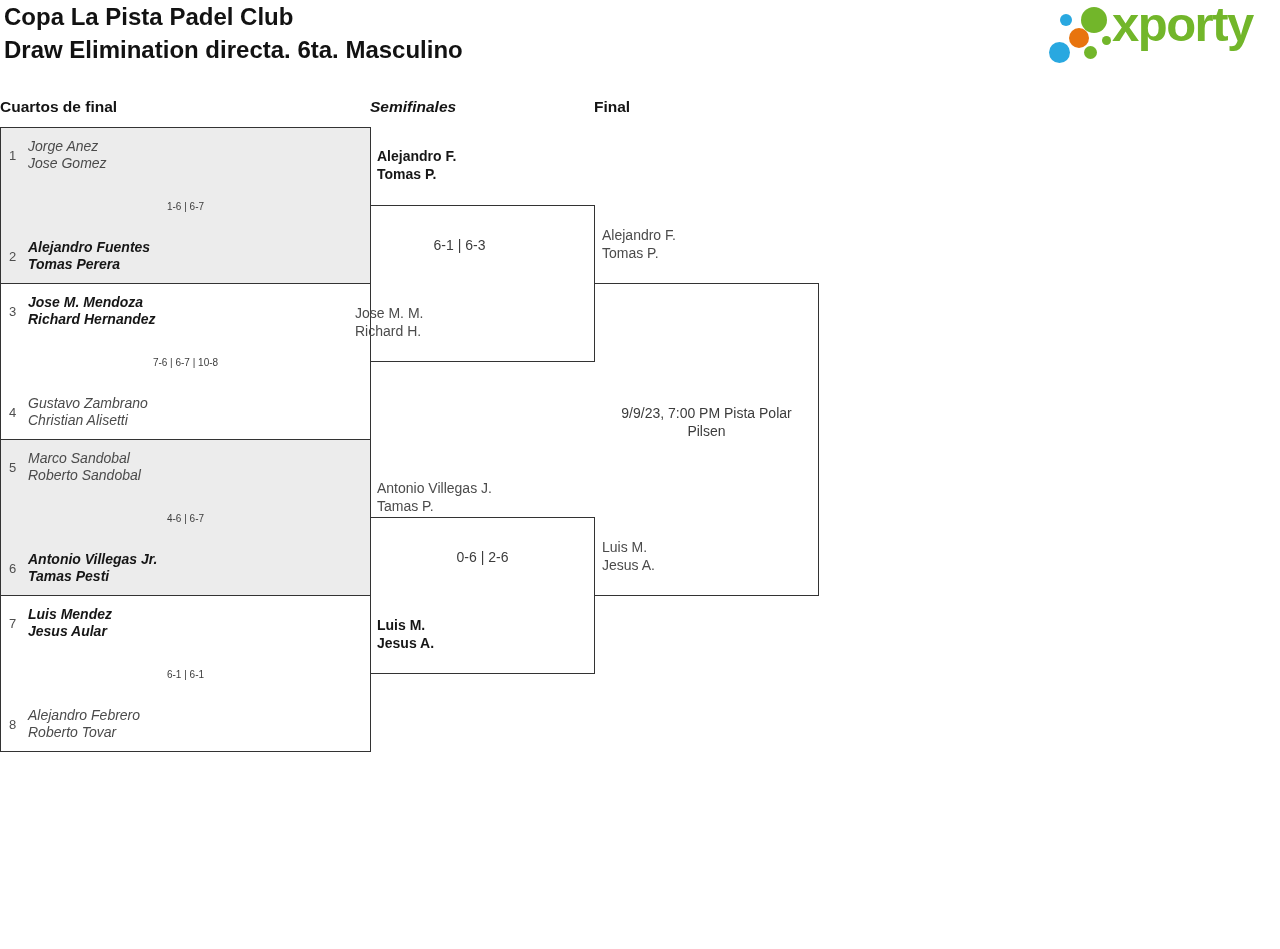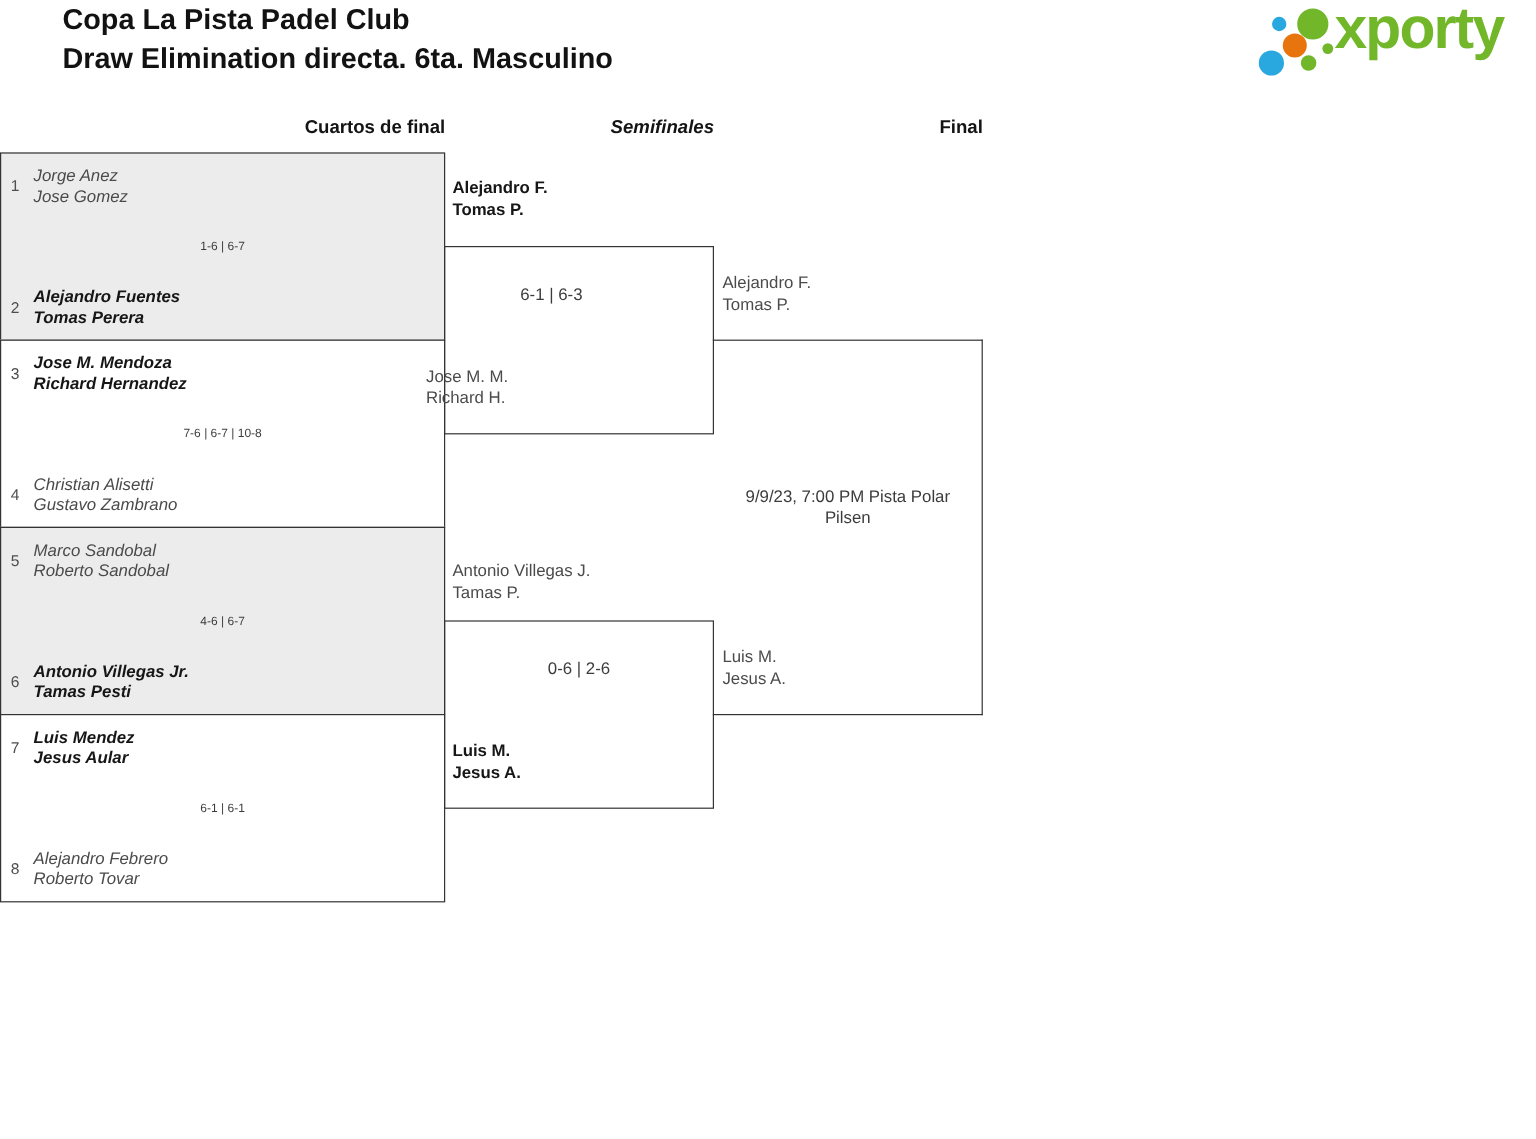--- a/index.html
+++ b/index.html
@@ -2,27 +2,27 @@
 <html><head>
 <meta charset="utf-8">
 <style>
   html,body{margin:0;padding:0;background:#fff;}
   .canvas{
     position:relative;width:1280px;height:949px;background:#fff;overflow:hidden;
     font-family:"Liberation Sans","DejaVu Sans",sans-serif;
     -webkit-font-smoothing:antialiased;
   }
   
-  .title{position:absolute;left:4px;top:0;font-size:24px;line-height:33px;font-weight:700;color:#121212;margin-left:48px;}
+  .title{position:absolute;left:4px;top:0;font-size:24px;line-height:33px;font-weight:700;color:#121212;}
   .logo{position:absolute;left:1049px;top:7px;width:231px;height:62px;}
   .logo-dots{position:absolute;left:0;top:0;width:64px;height:55px;}
   .logo-dot{position:absolute;border-radius:50%;}
   .logo-text{position:absolute;left:63px;top:-13px;font-size:49px;line-height:60px;font-weight:700;
     letter-spacing:-1.5px;color:#72b62a;}
-  .col-header{position:absolute;top:98px;text-align:right;font-size:15.5px;font-weight:700;color:#141414;}
+  .col-header{position:absolute;top:98px;text-align:left;font-size:15.5px;font-weight:700;color:#141414;}
   .col-header.c1{left:0;width:371px;}
   .col-header.c2{left:370px;width:225px;font-style:italic;}
   .col-header.c3{left:594px;width:225px;}
   
   .qf-box{position:absolute;left:0;width:371px;height:157px;border:1.5px solid #333;
     background:#fff;box-sizing:border-box;}
   .qf-box.shaded{background:#ececec;}
   .sf-box{position:absolute;left:370px;width:225px;height:157px;border:1.5px solid #333;
     background:transparent;box-sizing:border-box;}
   .final-box{position:absolute;left:594px;top:283px;width:225px;height:313px;
@@ -38,21 +38,21 @@
   .score{position:absolute;left:0;right:0;top:50%;transform:translateY(-50%);
     text-align:center;font-size:10px;color:#3c3c3c;}
   
   .bk-label{position:absolute;font-size:14px;line-height:18px;color:#4b4b4b;white-space:nowrap;}
   .bk-label.winner{font-weight:700;color:#161616;}
   .bk-score{position:absolute;text-align:center;font-size:14px;color:#3c3c3c;}
   .bk-info{position:absolute;text-align:center;font-size:14px;line-height:18px;color:#3c3c3c;}
   .pos-sf1-top{left:377px;top:147px;}
   .pos-sf1-score{left:370px;width:179px;top:237px;}
   .pos-sf1-bottom{left:355px;top:304px;}
-  .pos-sf2-top{left:377px;top:466px;}
+  .pos-sf2-top{left:377px;top:479px;}
   .pos-sf2-score{left:370px;width:225px;top:549px;}
   .pos-sf2-bottom{left:377px;top:616px;}
   .pos-fin-top{left:602px;top:226px;}
   .pos-fin-info{left:594px;width:225px;top:383px;margin-top:21px;}
   .pos-fin-bottom{left:602px;top:538px;}
 </style>
 </head>
 <body>
 
 <div class="canvas">
@@ -101,22 +101,22 @@
       <span class="seed">3</span>
       <div class="tname">
         <div>Jose M. Mendoza</div>
         <div>Richard Hernandez</div>
       </div>
     </div>
     <div class="score">7-6 | 6-7 | 10-8</div>
     <div class="team team-bottom">
       <span class="seed">4</span>
       <div class="tname">
+        <div>Gustavo Zambrano</div>
         <div>Christian Alisetti</div>
-        <div>Gustavo Zambrano</div>
       </div>
     </div>
   </div>
 
   <div class="qf-box shaded" style="top:439px">
     <div class="team team-top">
       <span class="seed">5</span>
       <div class="tname">
         <div>Marco Sandobal</div>
         <div>Roberto Sandobal</div>

